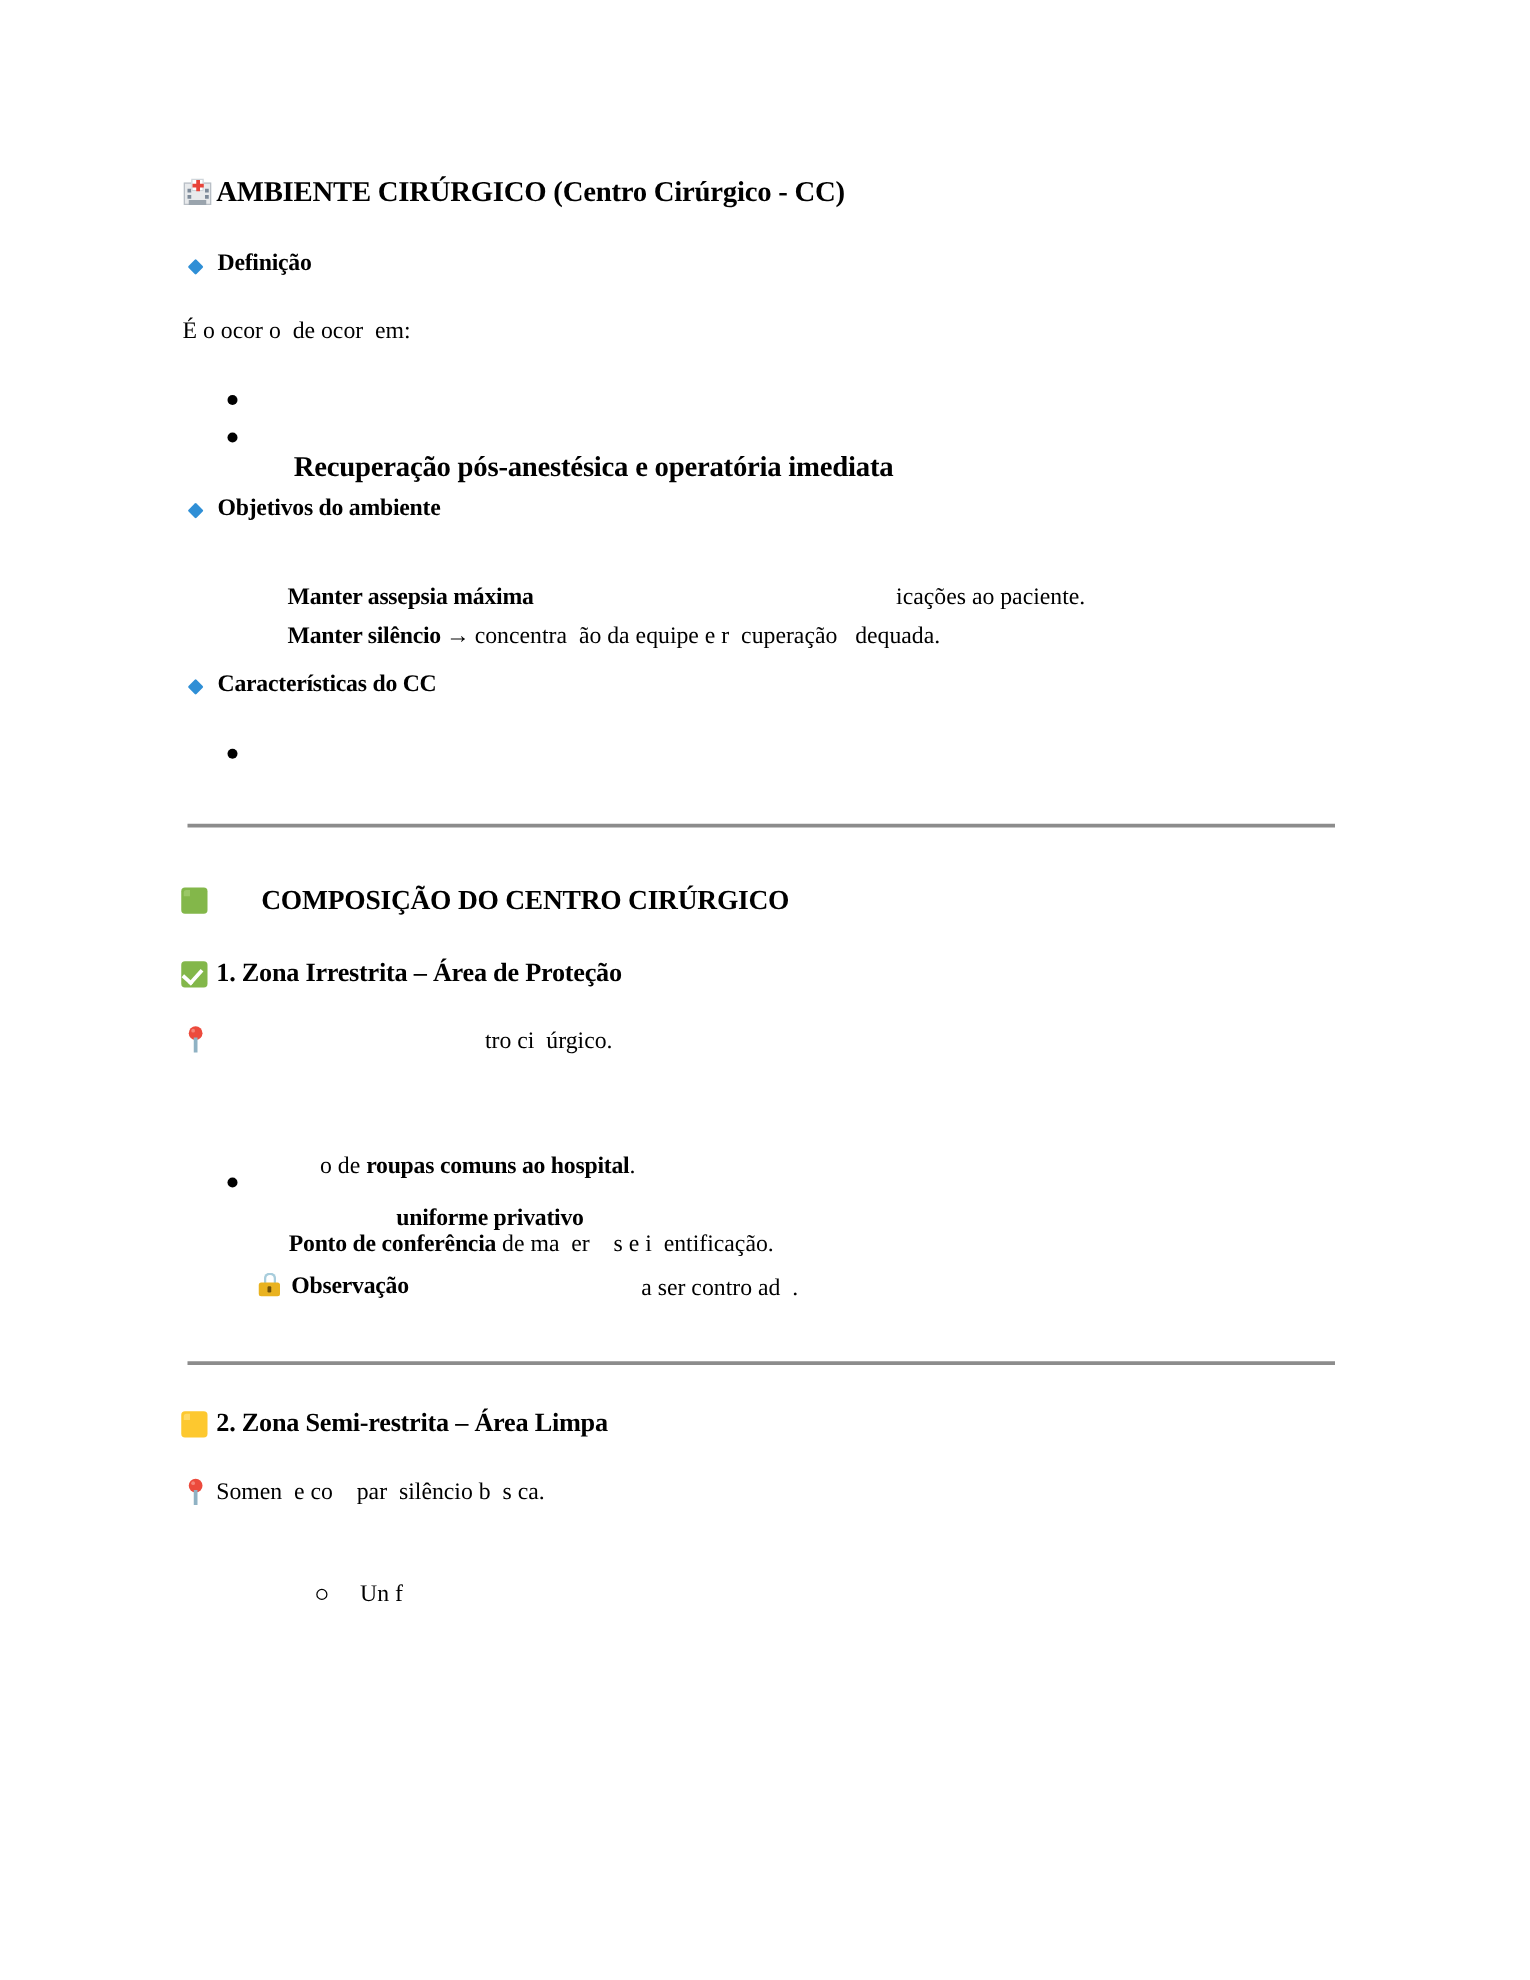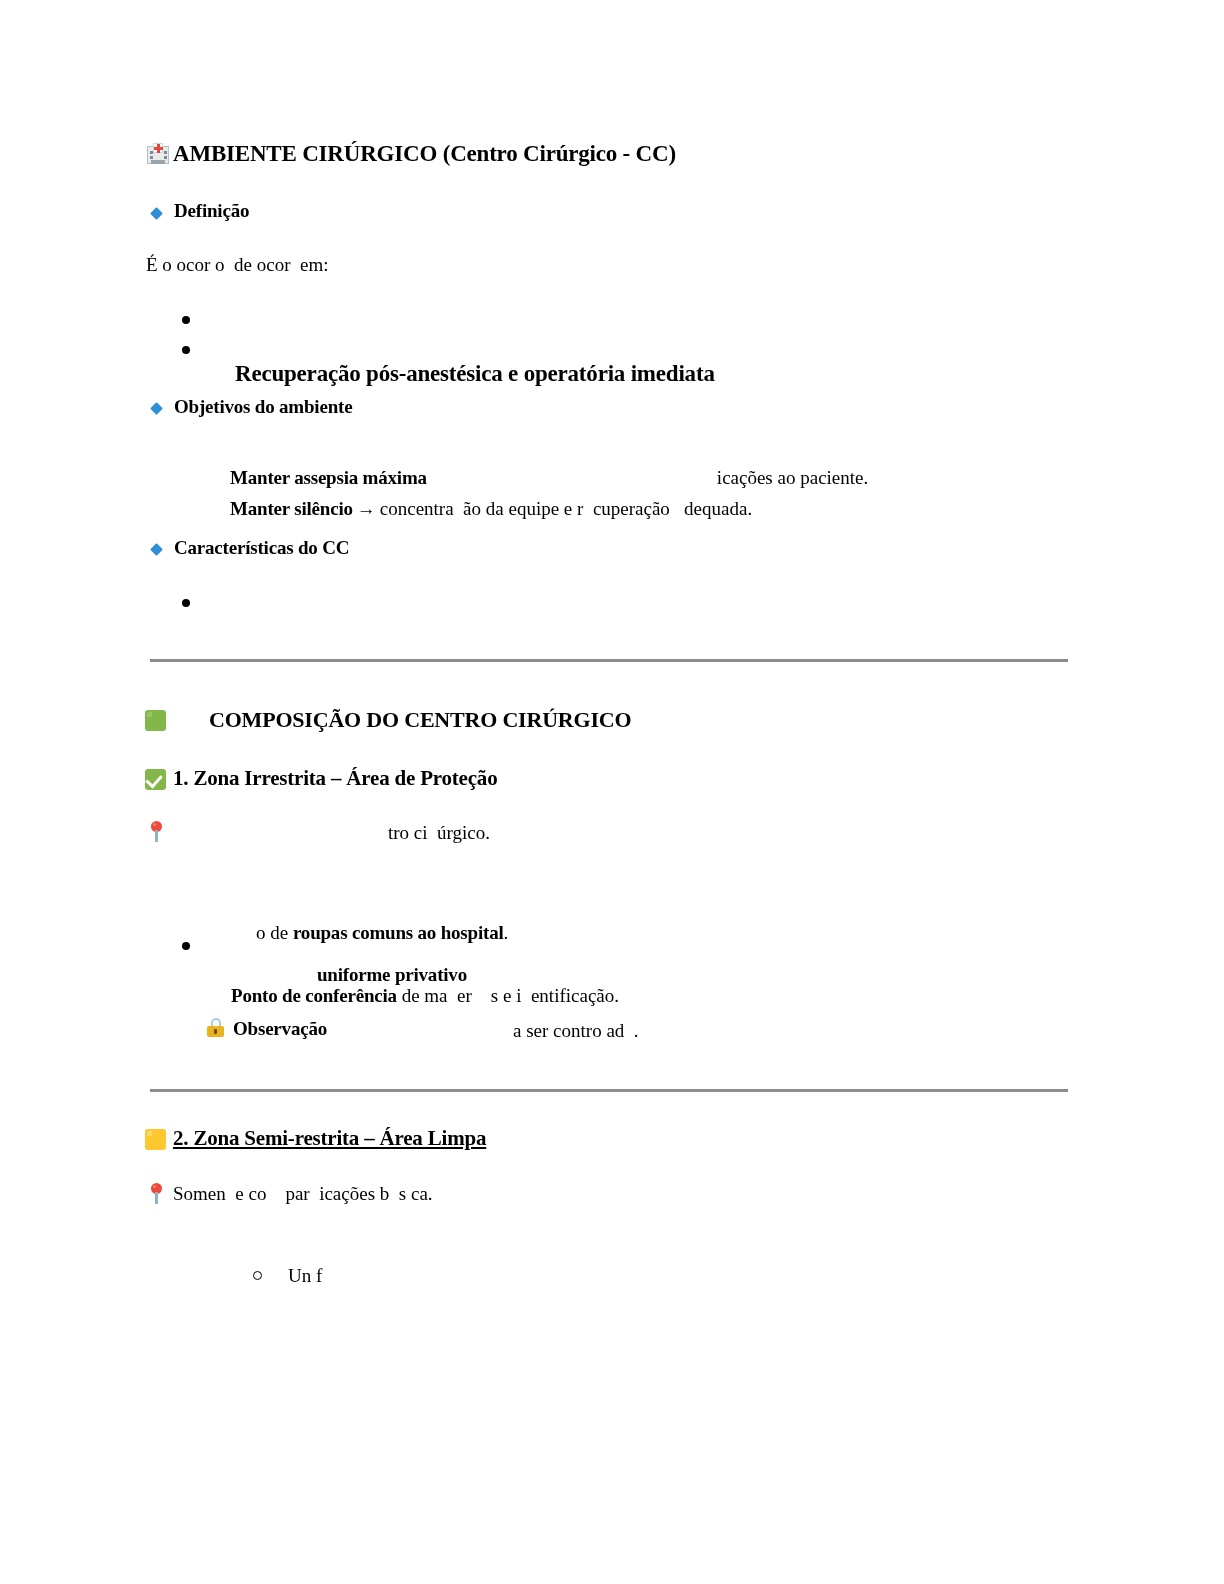--- a/index.html
+++ b/index.html
@@ -280,25 +280,25 @@
   <span class="icon lock" style="left:207px; top:1018px;">
     <span class="shackle"></span>
     <span class="body"></span>
   </span>
   <div class="row heading" style="left:233px; top:1019px; font-size:19px;">Observação</div>
   <div class="row serif" style="left:513px; top:1021px; font-size:19px;">a ser contro ad  .</div>
 
   <div class="hr" style="left:150px; top:1089px; width:918px;"></div>
 
   <span class="icon sq-yellow" style="left:145px; top:1129px;"></span>
-  <div class="row heading" style="left:173px; top:1128px; font-size:21px;text-decoration:underline;">2. Zona Semi-restrita – Área Limpa</div>
+  <div class="row heading" style="left:173px; top:1128px; font-size:21px;">2. Zona Semi-restrita – Área Limpa</div>
 
   <span class="icon pin" style="left:149px; top:1183px;">
     <span class="head"></span>
     <span class="needle"></span>
   </span>
-  <div class="row serif" style="left:173px; top:1184px; font-size:19px;">Somen  e co    par  icações b  s ca.</div>
+  <div class="row serif" style="left:173px; top:1184px; font-size:19px;">Somen  e co    par  silêncio b  s ca.</div>
 
 
   <span class="icon circle" style="left:253px; top:1271px;"></span>
   <div class="row serif" style="left:288px; top:1266px; font-size:19px;">Un f</div>
 
 </div>
 
 </body></html>

